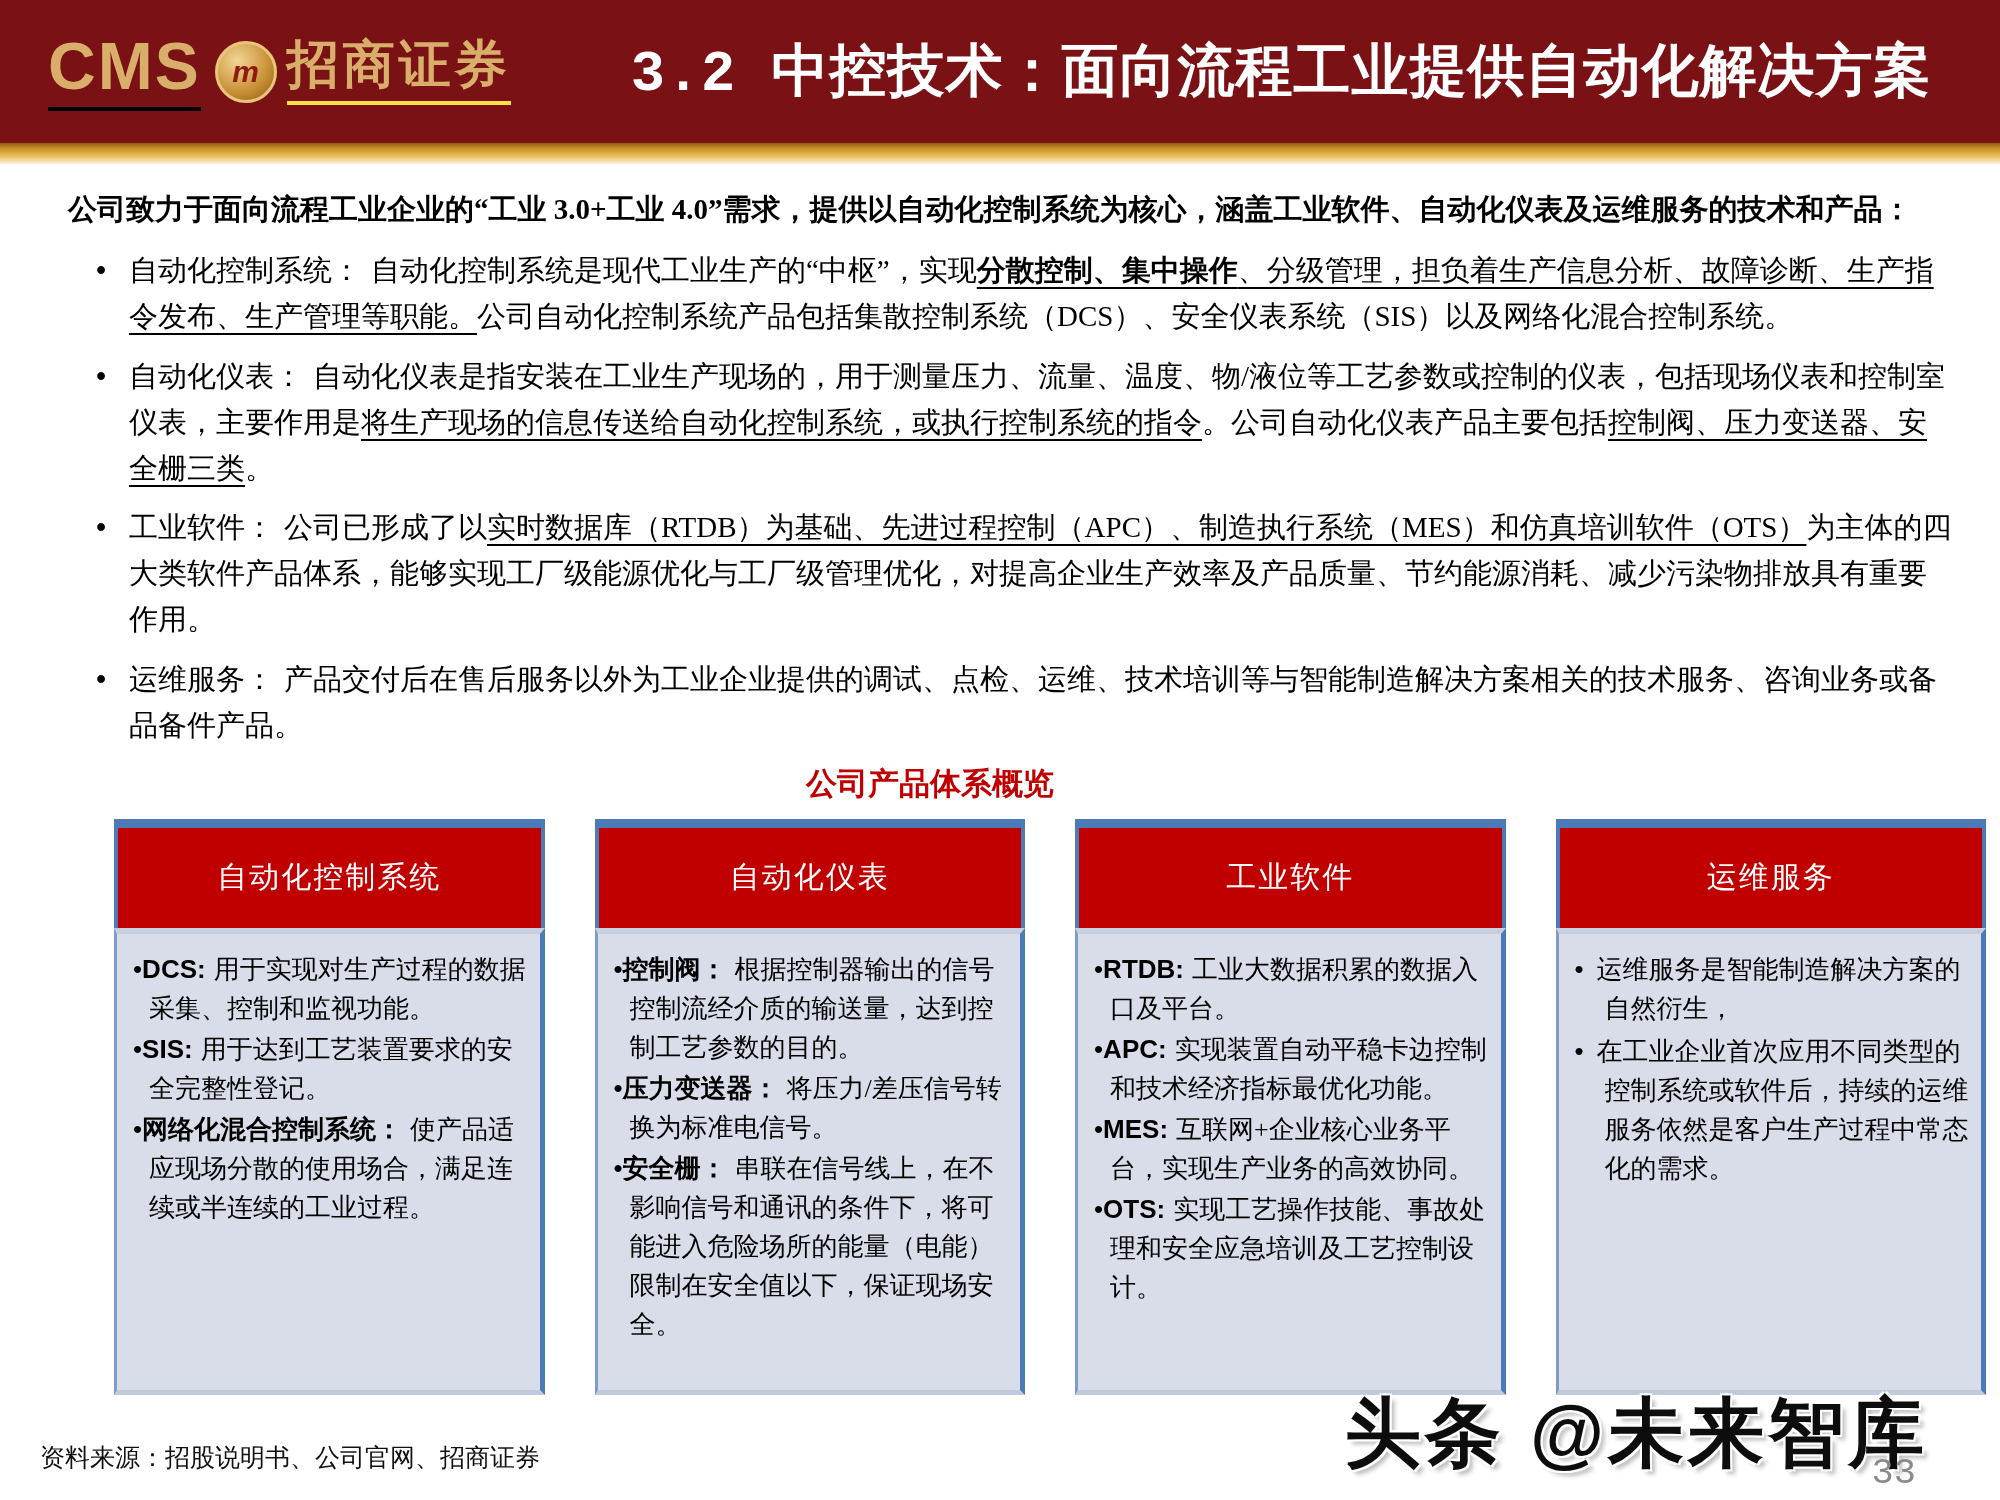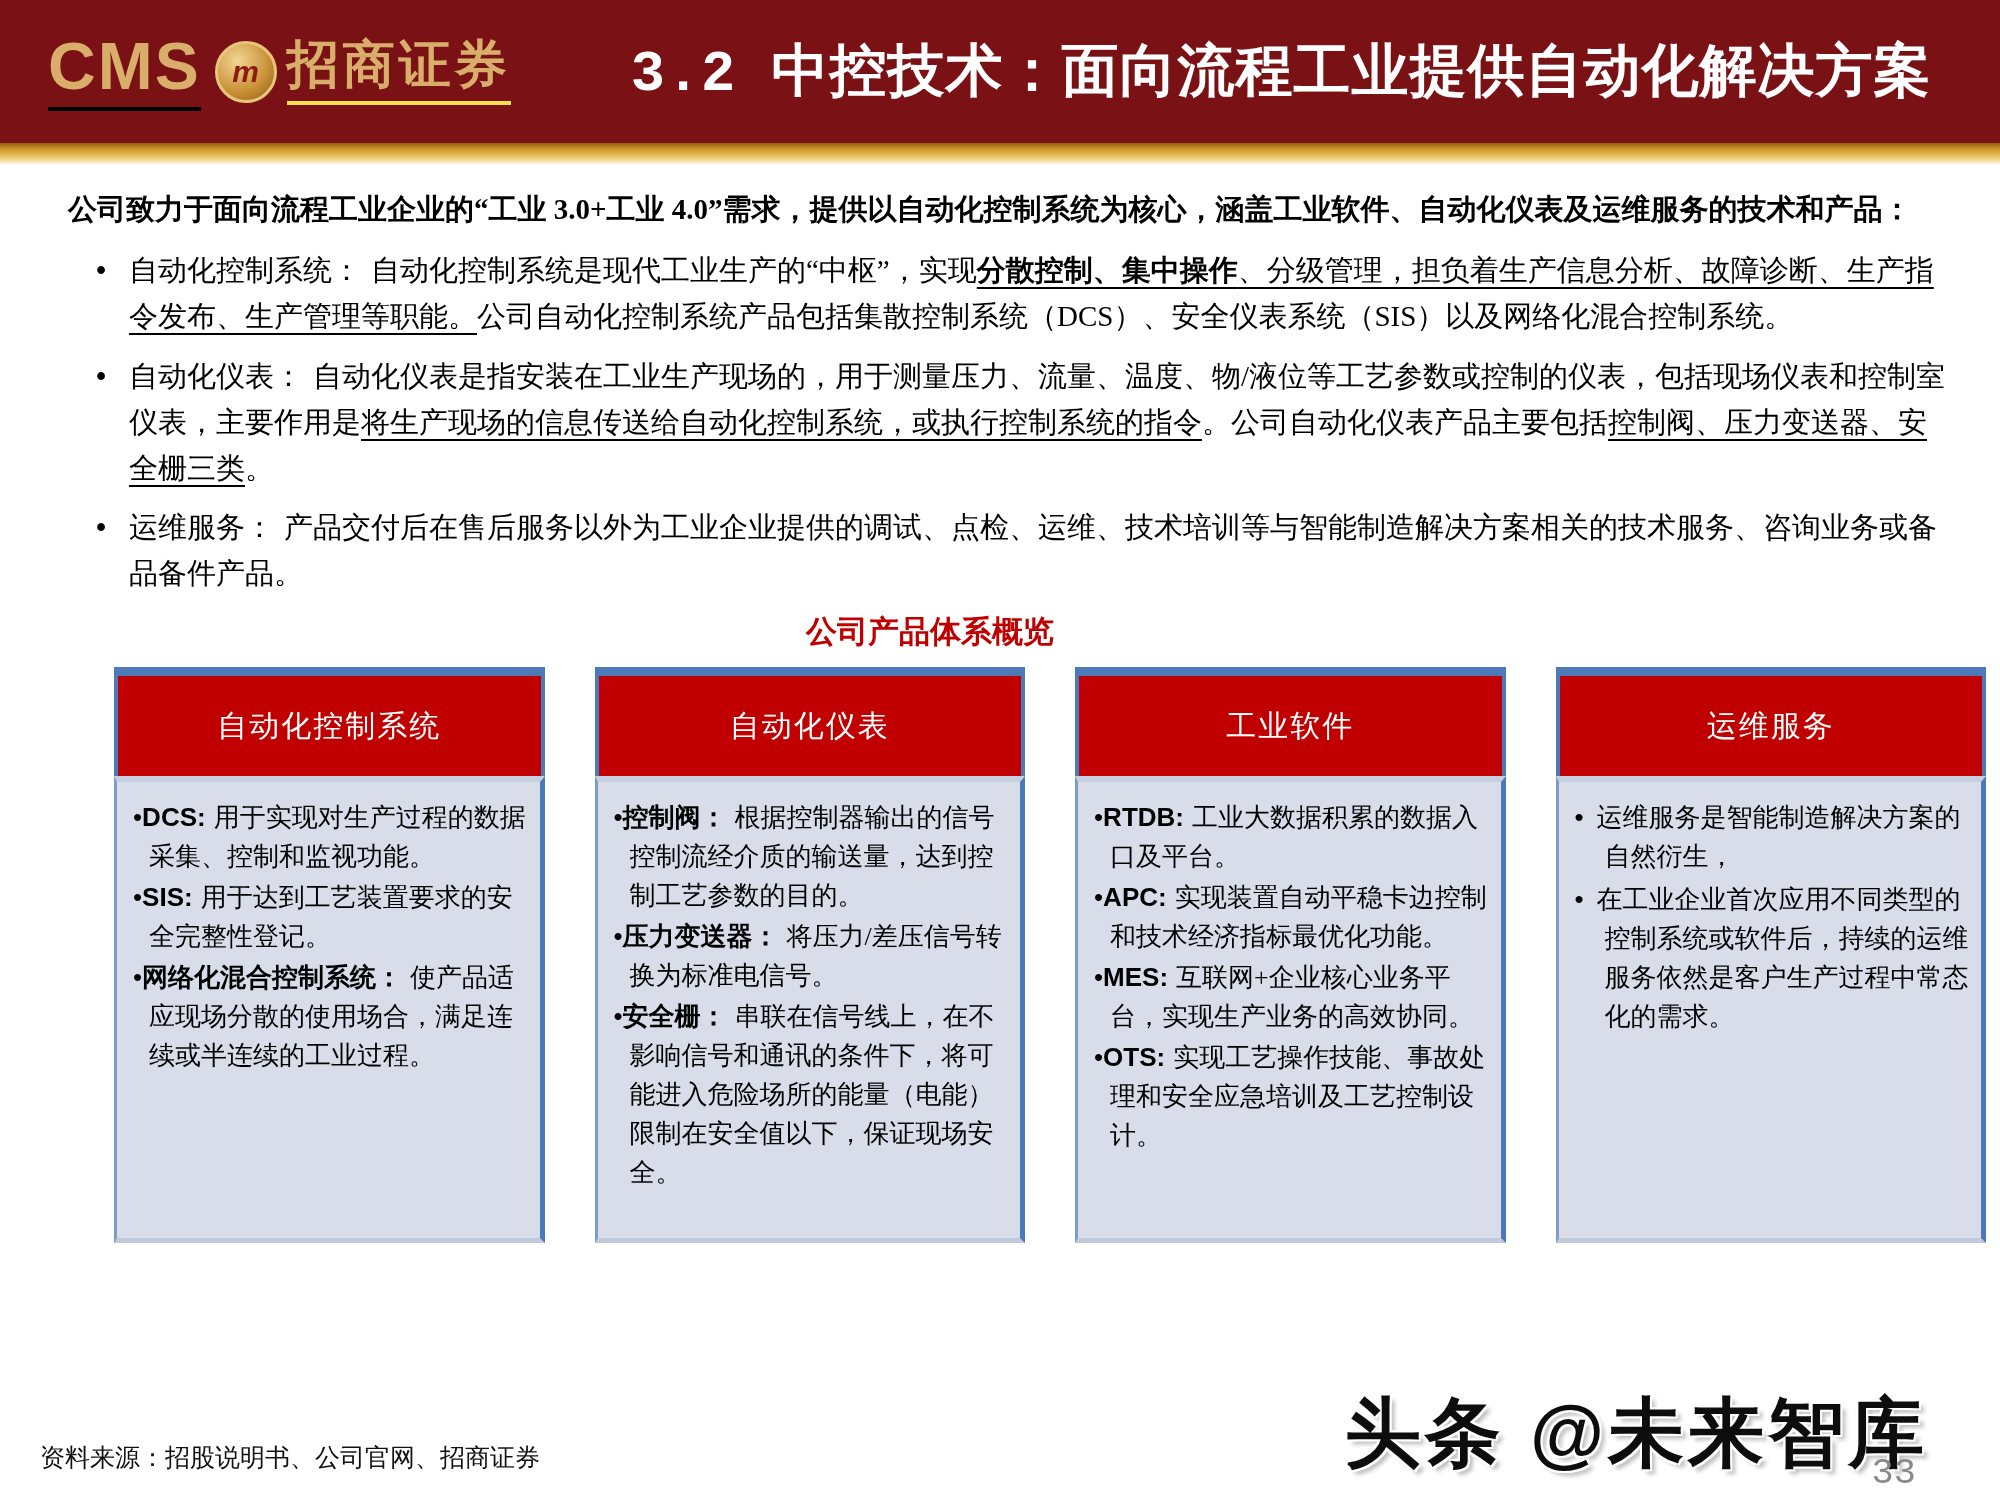--- a/index.html
+++ b/index.html
@@ -127,20 +127,21 @@
     <h1 class="banner-title">3.2 中控技术：面向流程工业提供自动化解决方案</h1>
   </header>
   <div class="gold-strip"></div>
 
   <main>
     <p class="intro">公司致力于面向流程工业企业的“工业 3.0+工业 4.0”需求，提供以自动化控制系统为核心，涵盖工业软件、自动化仪表及运维服务的技术和产品：</p>
 
     <ul class="bullets" id="bullets">
         <li><span class="b-label">自动化控制系统：</span><span>自动化控制系统是现代工业生产的“中枢”，实现</span><span class="bold ul">分散控制、集中操作</span><span class="ul">、分级管理，担负着生产信息分析、故障诊断、生产指令发布、生产管理等职能。</span><span>公司自动化控制系统产品包括集散控制系统（DCS）、安全仪表系统（SIS）以及网络化混合控制系统。</span></li>
         <li><span class="b-label">自动化仪表：</span><span>自动化仪表是指安装在工业生产现场的，用于测量压力、流量、温度、物/液位等工艺参数或控制的仪表，包括现场仪表和控制室仪表，主要作用是</span><span class="ul">将生产现场的信息传送给自动化控制系统，或执行控制系统的指令</span><span>。公司自动化仪表产品主要包括</span><span class="ul">控制阀、压力变送器、安全栅三类</span><span>。</span></li>
+        <li><span class="b-label">工业软件：</span><span>公司已形成了以</span><span class="ul">实时数据库（RTDB）为基础、先进过程控制（APC）、制造执行系统（MES）和仿真培训软件（OTS）</span><span>为主体的四大类软件产品体系，能够实现工厂级能源优化与工厂级管理优化，对提高企业生产效率及产品质量、节约能源消耗、减少污染物排放具有重要作用。</span></li>
         <li><span class="b-label">运维服务：</span><span>产品交付后在售后服务以外为工业企业提供的调试、点检、运维、技术培训等与智能制造解决方案相关的技术服务、咨询业务或备品备件产品。</span></li>
       </ul>
 
     <h2 class="overview-title">公司产品体系概览</h2>
 
     <div class="cards" id="cards">
         <div class="card">
           <div class="card-head">自动化控制系统</div>
           <div class="card-body">
             <div class="card-item"><span class="dot">•</span><span class="lbl">DCS:</span>用于实现对生产过程的数据采集、控制和监视功能。</div>

